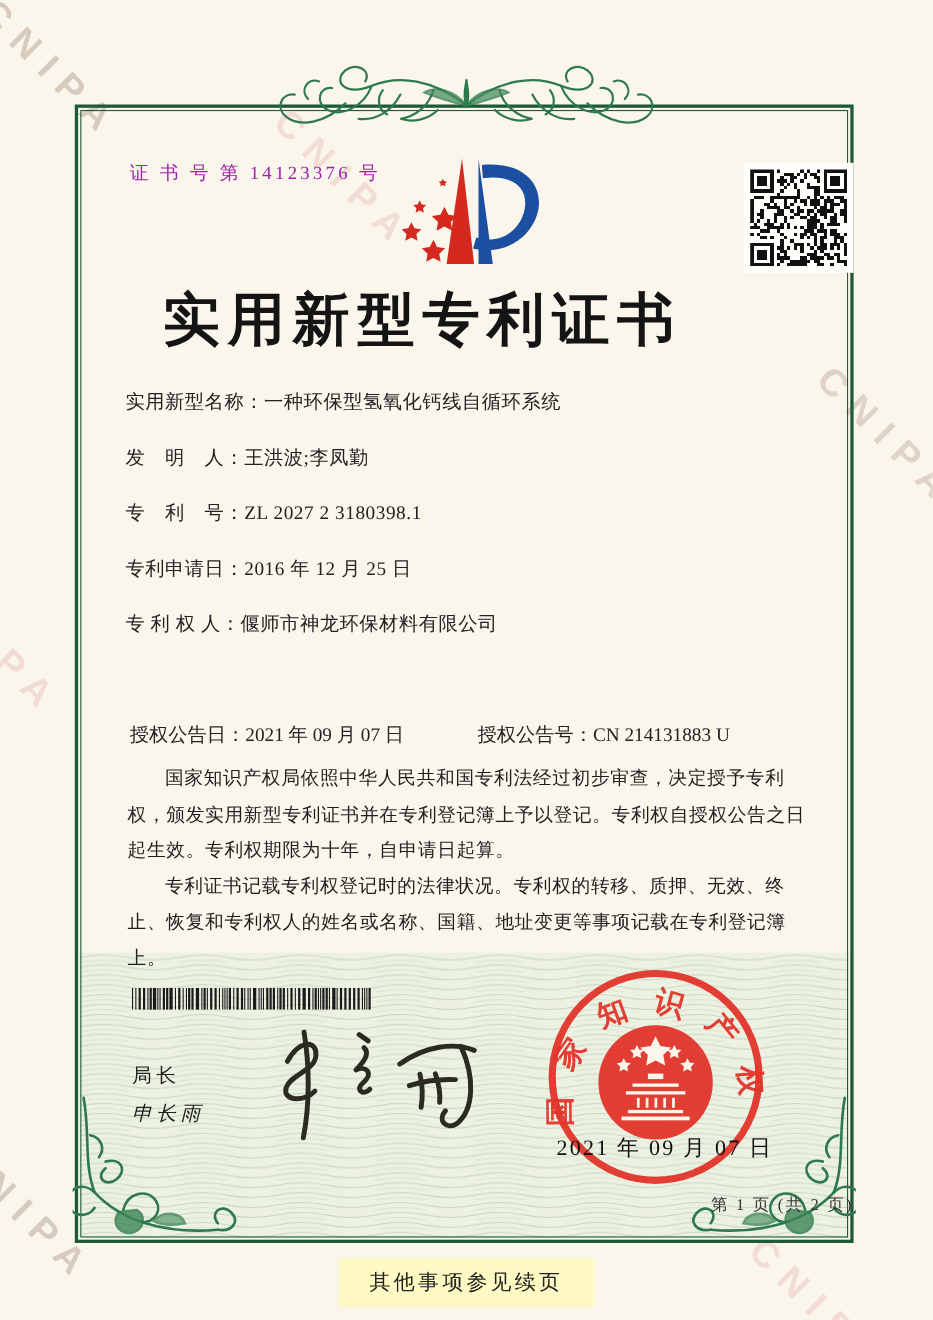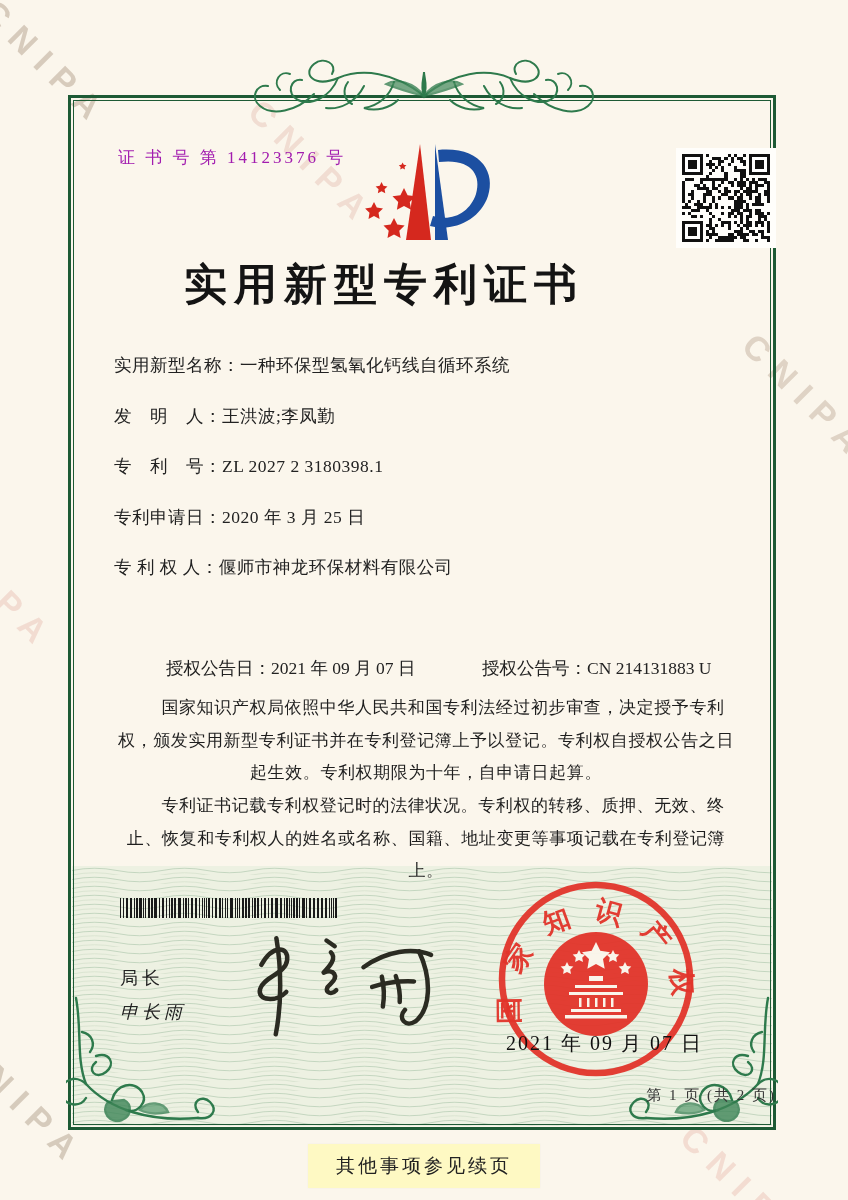--- a/index.html
+++ b/index.html
@@ -26,31 +26,31 @@
   .orn-top{left:244px;top:56px;width:360px;height:72px;}
   .orn-bl{left:66px;top:992px;width:152px;height:136px;}
   .orn-br{left:626px;top:992px;width:152px;height:136px;}
 
   .cert-no{position:absolute;left:118px;top:146px;font-size:17px;letter-spacing:3px;color:#a21caf;}
 
   .logo{position:absolute;left:352px;top:136px;width:150px;height:120px;}
   .qr-box{position:absolute;left:676px;top:148px;width:100px;height:100px;background:#fffefb;display:flex;align-items:center;justify-content:center;}
   .qr-box svg{width:88px;height:88px;}
 
-  .title{position:absolute;left:68px;top:256px;width:632px;text-align:center;font-size:43px;font-weight:bold;
+  .title{position:absolute;left:68px;top:256px;width:632px;text-align:center;font-size:52px;font-weight:bold;
          letter-spacing:7px;color:#141414;}
 
   .field-rows{position:absolute;left:114px;top:353px;width:620px;}
   .frow{height:50.5px;font-size:17.5px;color:#222;letter-spacing:.5px;white-space:nowrap;}
   .frow .lbl{color:#222;}
-  .grant-row{position:absolute;left:118px;top:656px;width:640px;font-size:17.5px;color:#222;white-space:nowrap;margin-left:48px;}
+  .grant-row{position:absolute;left:118px;top:656px;width:640px;font-size:17.5px;color:#222;white-space:nowrap;}
   .grant-right{position:absolute;left:316px;top:0;}
 
   .body-text{position:absolute;left:116px;top:692px;width:620px;font-size:17px;line-height:1.92;color:#1e1e1e;letter-spacing:.6px;}
-  .body-text p{margin:0;text-indent:2em;text-align:center;}
+  .body-text p{margin:0;text-indent:2em;}
 
   .barcode{position:absolute;left:120px;top:898px;width:222px;height:20px;}
   .signoff-title{position:absolute;left:120px;top:966px;font-size:18px;color:#222;letter-spacing:4px;}
   .signoff-name{position:absolute;left:120px;top:1000px;font-size:18px;color:#222;letter-spacing:4px;font-style:italic;}
   .signature{position:absolute;left:232px;top:928px;width:220px;height:110px;}
 
   .seal{position:absolute;left:495px;top:878px;width:202px;height:202px;}
   .seal-date{position:absolute;left:506px;top:1030px;font-size:20px;color:#101010;letter-spacing:2px;white-space:nowrap;}
 
   .page-info{position:absolute;left:68px;top:1086px;width:708px;text-align:right;font-size:15px;color:#333;letter-spacing:2px;}
@@ -461,21 +461,21 @@
         <rect x="2" y="24" width="3" height="3" fill="#111"></rect>
       </svg>
   </div>
 
   <div class="title">实用新型专利证书</div>
 
   <div class="field-rows">
     <div class="frow"><span class="lbl">实用新型名称：</span><span>一种环保型氢氧化钙线自循环系统</span></div>
     <div class="frow"><span class="lbl">发　明　人：</span><span>王洪波;李凤勤</span></div>
     <div class="frow"><span class="lbl">专　利　号：</span><span>ZL 2027 2 3180398.1</span></div>
-    <div class="frow"><span class="lbl">专利申请日：</span><span>2020 年 3 月 25 日</span></div>
+    <div class="frow"><span class="lbl">专利申请日：</span><span>2016 年 12 月 25 日</span></div>
     <div class="frow"><span class="lbl">专 利 权 人：</span><span>偃师市神龙环保材料有限公司</span></div>
   </div>
 
   <div class="grant-row">
     <span><span>授权公告日：</span><span>2021 年 09 月 07 日</span></span>
     <span class="grant-right"><span>授权公告号：</span><span>CN 214131883 U</span></span>
   </div>
 
   <div class="body-text">
     <p>国家知识产权局依照中华人民共和国专利法经过初步审查，决定授予专利权，颁发实用新型专利证书并在专利登记簿上予以登记。专利权自授权公告之日起生效。专利权期限为十年，自申请日起算。</p>

